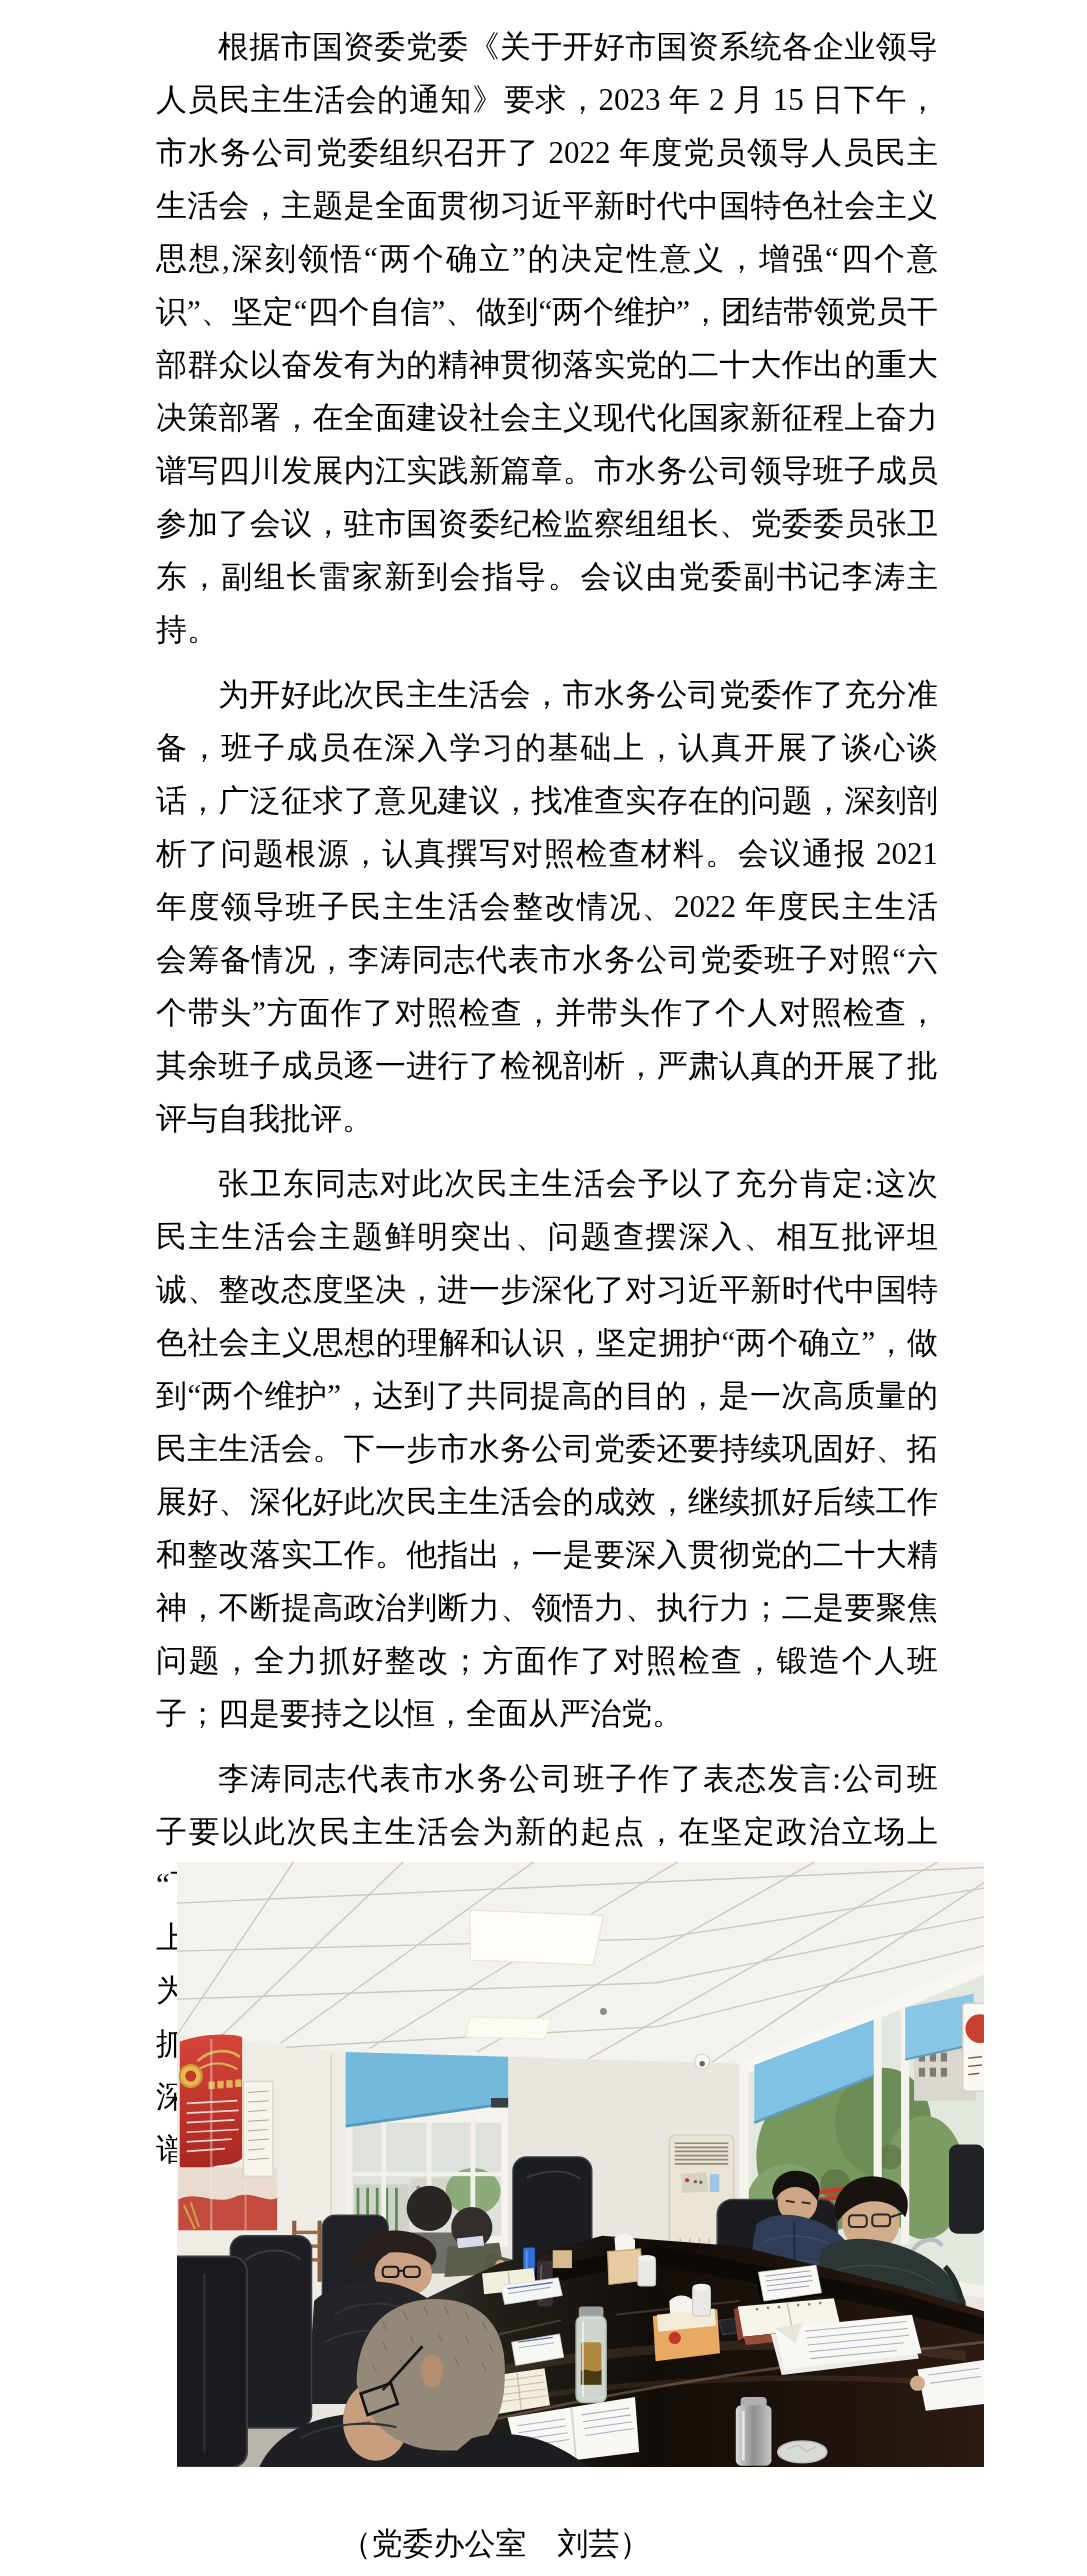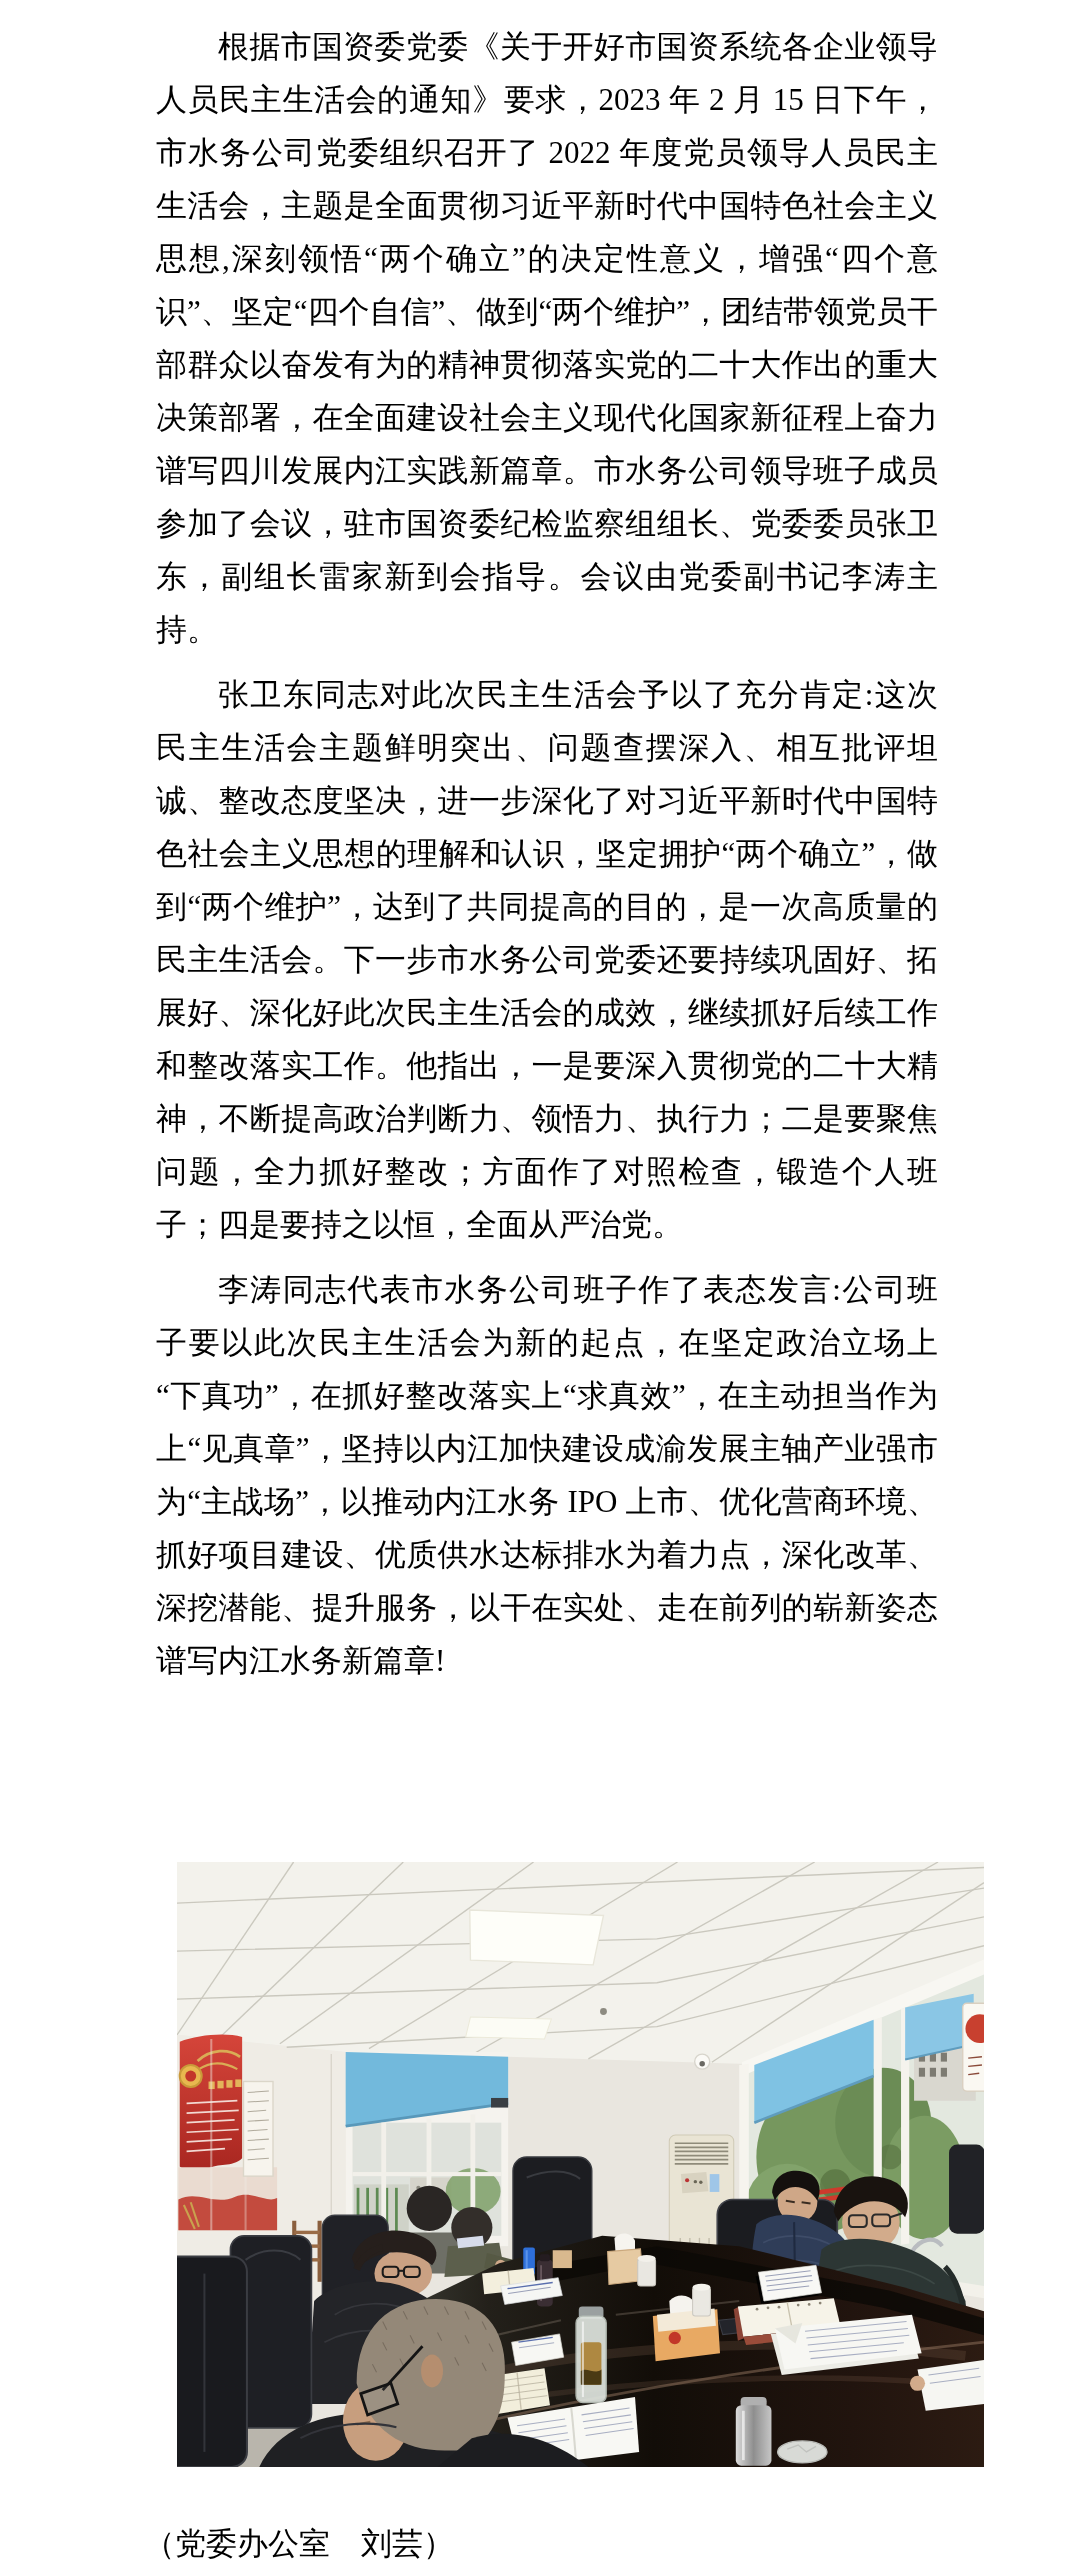--- a/index.html
+++ b/index.html
@@ -18,31 +18,32 @@
   }
   .doc-body p{margin:12px;padding:0;text-indent:2em;}
   .photo-figure{
     position:absolute;left:177px;top:1862px;width:807px;height:605px;
     margin:0;padding:0;overflow:hidden;
   }
   .photo-figure svg{display:block;width:100%;height:100%;}
   .closing-line{
     position:absolute;left:144px;top:2517px;width:806px;
     box-sizing:border-box;padding-right:103px;
-    font-size:31px;line-height:53px;text-align:left;
+    font-size:31px;line-height:53px;text-align:center;
     white-space:nowrap;
   }
 </style>
 </head>
 <body>
 
 <div class="page">
 
   <div class="doc-body">
     <p>根据市国资委党委《关于开好市国资系统各企业领导人员民主生活会的通知》要求，2023 年 2 月 15 日下午，市水务公司党委组织召开了 2022 年度党员领导人员民主生活会，主题是全面贯彻习近平新时代中国特色社会主义思想,深刻领悟“两个确立”的决定性意义，增强“四个意识”、坚定“四个自信”、做到“两个维护”，团结带领党员干部群众以奋发有为的精神贯彻落实党的二十大作出的重大决策部署，在全面建设社会主义现代化国家新征程上奋力谱写四川发展内江实践新篇章。市水务公司领导班子成员参加了会议，驻市国资委纪检监察组组长、党委委员张卫东，副组长雷家新到会指导。会议由党委副书记李涛主持。</p>
+    <p>为开好此次民主生活会，市水务公司党委作了充分准备，班子成员在深入学习的基础上，认真开展了谈心谈话，广泛征求了意见建议，找准查实存在的问题，深刻剖析了问题根源，认真撰写对照检查材料。会议通报 2021 年度领导班子民主生活会整改情况、2022 年度民主生活会筹备情况，李涛同志代表市水务公司党委班子对照“六个带头”方面作了对照检查，并带头作了个人对照检查，其余班子成员逐一进行了检视剖析，严肃认真的开展了批评与自我批评。</p>
     <p>张卫东同志对此次民主生活会予以了充分肯定:这次民主生活会主题鲜明突出、问题查摆深入、相互批评坦诚、整改态度坚决，进一步深化了对习近平新时代中国特色社会主义思想的理解和认识，坚定拥护“两个确立”，做到“两个维护”，达到了共同提高的目的，是一次高质量的民主生活会。下一步市水务公司党委还要持续巩固好、拓展好、深化好此次民主生活会的成效，继续抓好后续工作和整改落实工作。他指出，一是要深入贯彻党的二十大精神，不断提高政治判断力、领悟力、执行力；二是要聚焦问题，全力抓好整改；方面作了对照检查，锻造个人班子；四是要持之以恒，全面从严治党。</p>
     <p>李涛同志代表市水务公司班子作了表态发言:公司班子要以此次民主生活会为新的起点，在坚定政治立场上“下真功”，在抓好整改落实上“求真效”，在主动担当作为上“见真章”，坚持以内江加快建设成渝发展主轴产业强市为“主战场”，以推动内江水务 IPO 上市、优化营商环境、抓好项目建设、优质供水达标排水为着力点，深化改革、深挖潜能、提升服务，以干在实处、走在前列的崭新姿态谱写内江水务新篇章!</p>
   </div>
 
   <figure class="photo-figure" role="img" aria-label="会议室现场照片：党员领导人员围坐深色会议桌学习文件，左侧为红色党建文化墙，窗挂蓝色卷帘，后方立式空调">
     <svg viewBox="0 0 1177 882" preserveAspectRatio="none">
       <defs>
         <linearGradient id="redGrad" x1="0" y1="0" x2="0" y2="1">
           <stop offset="0" stop-color="#d5453a"></stop>
             <stop offset="1" stop-color="#a82620"></stop>

